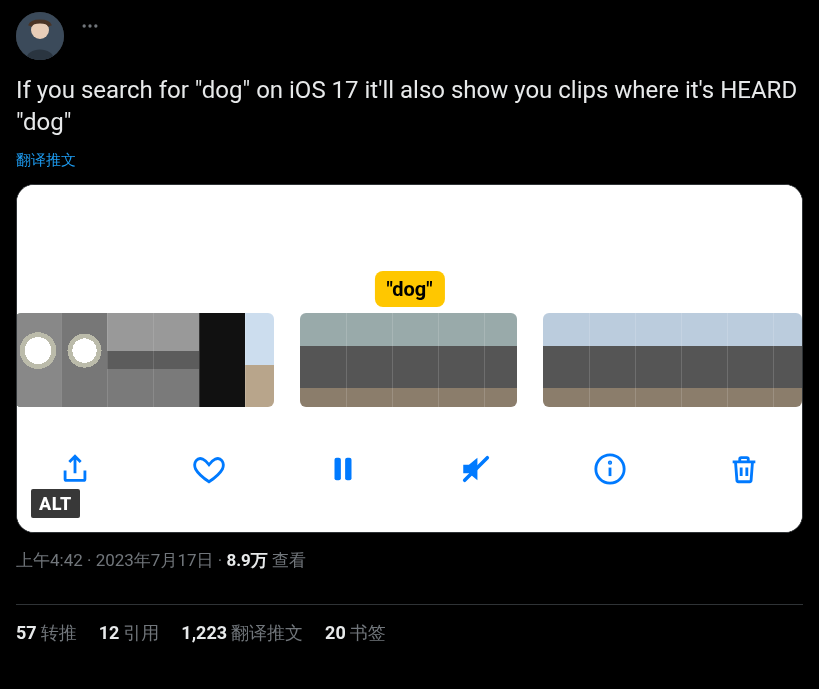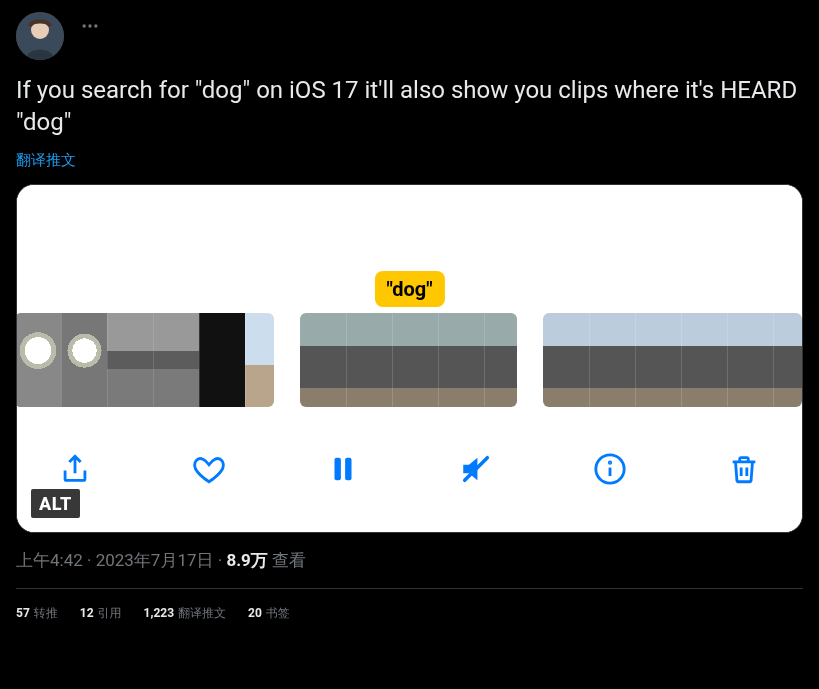--- a/index.html
+++ b/index.html
@@ -137,30 +137,30 @@
     font-weight: 800;
     font-size: 18px;
     padding: 4px 8px;
     border-radius: 2px;
     letter-spacing: 0.5px;
   }
   .meta-row {
     margin-top: 16px;
     color: #71767b;
     font-size: 17px;
-    padding-bottom: 16px;
+    padding-bottom: 32px;
     border-bottom: 1px solid #2f3336;
   }
   .meta-row .views-count { color: #e7e9ea; font-weight: 700; }
   .stats-row {
     display: flex;
     gap: 22px;
     padding: 16px 0;
     color: #71767b;
-    font-size: 12px;
+    font-size: 18px;
   }
   .stat .num { color: #e7e9ea; font-weight: 700; margin-right: 4px; }
 </style>
 </head>
 <body>
 
 <div class="tweet">
 
   <div class="header">
     <div class="avatar">

